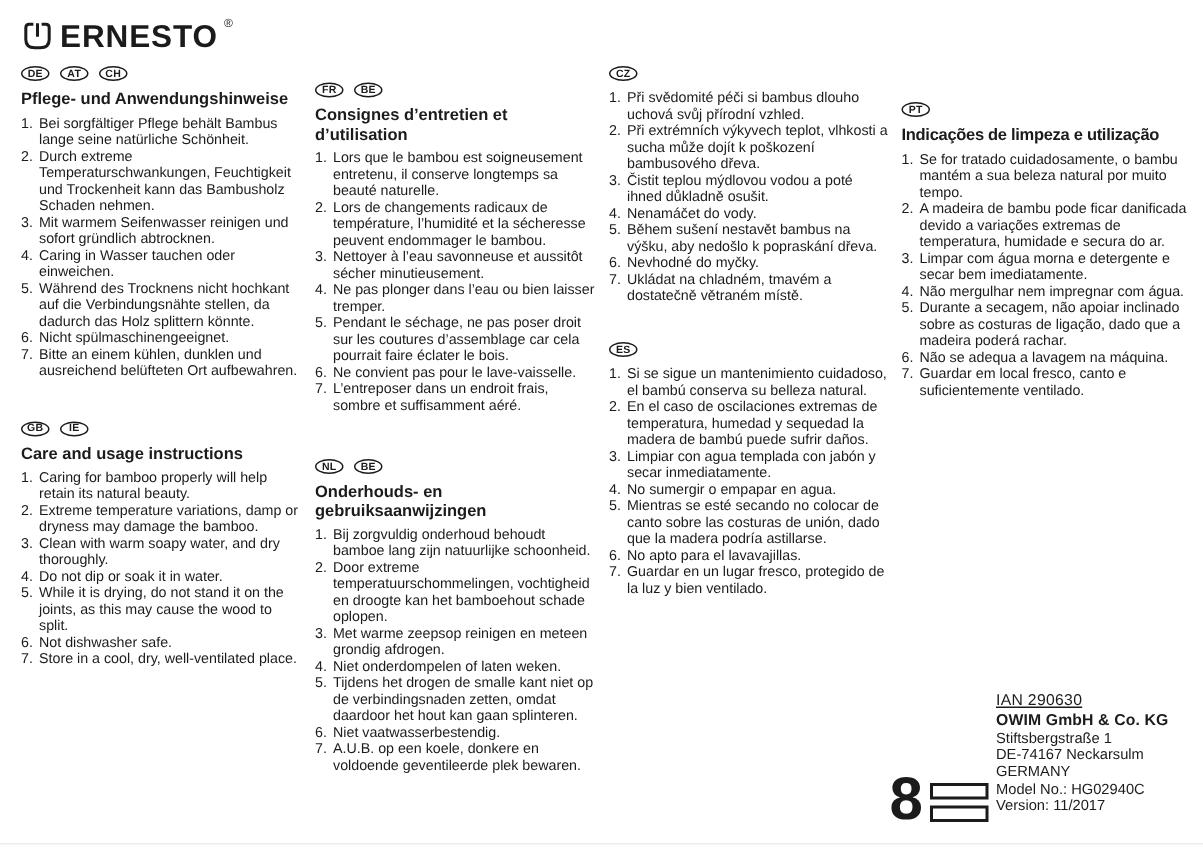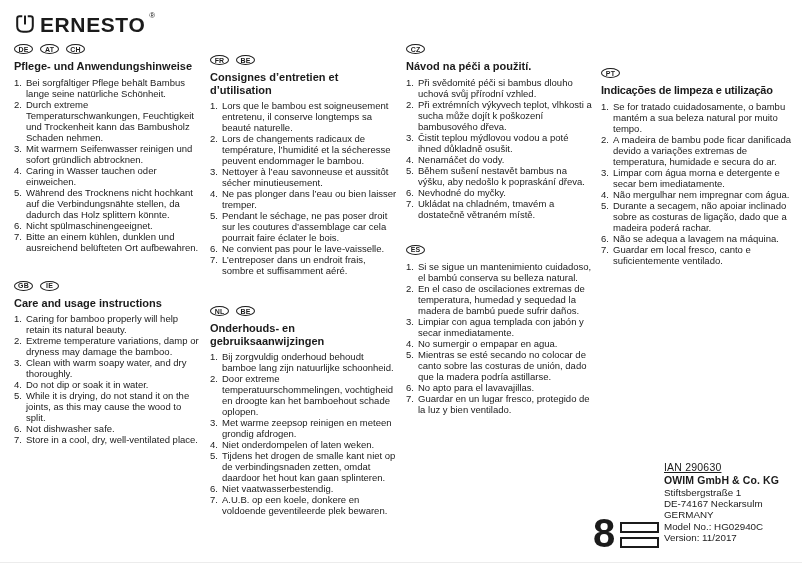--- a/index.html
+++ b/index.html
@@ -141,21 +141,20 @@
           <li>Niet vaatwasserbestendig.</li>
           <li>A.U.B. op een koele, donkere en voldoende geventileerde plek bewaren.</li>
         </ol>
       </section>
     </div>
   <div class="col col-3">
       <section class="sec sec-cz">
         <div class="badges">
           <span class="badge">CZ</span>
         </div>
-        <h2 class="sec-title">Návod na péči a použití.</h2>
         <ol class="items">
           <li>Při svědomité péči si bambus dlouho uchová svůj přírodní vzhled.</li>
           <li>Při extrémních výkyvech teplot, vlhkosti a sucha může dojít k poškození bambusového dřeva.</li>
           <li>Čistit teplou mýdlovou vodou a poté ihned důkladně osušit.</li>
           <li>Nenamáčet do vody.</li>
           <li>Během sušení nestavět bambus na výšku, aby nedošlo k popraskání dřeva.</li>
           <li>Nevhodné do myčky.</li>
           <li>Ukládat na chladném, tmavém a dostatečně větraném místě.</li>
         </ol>
       </section>

